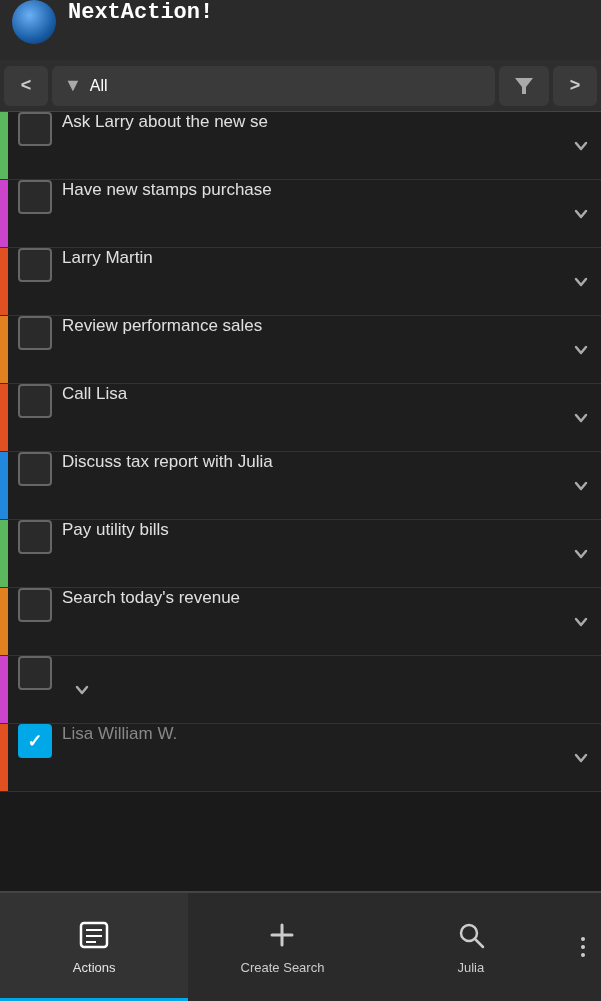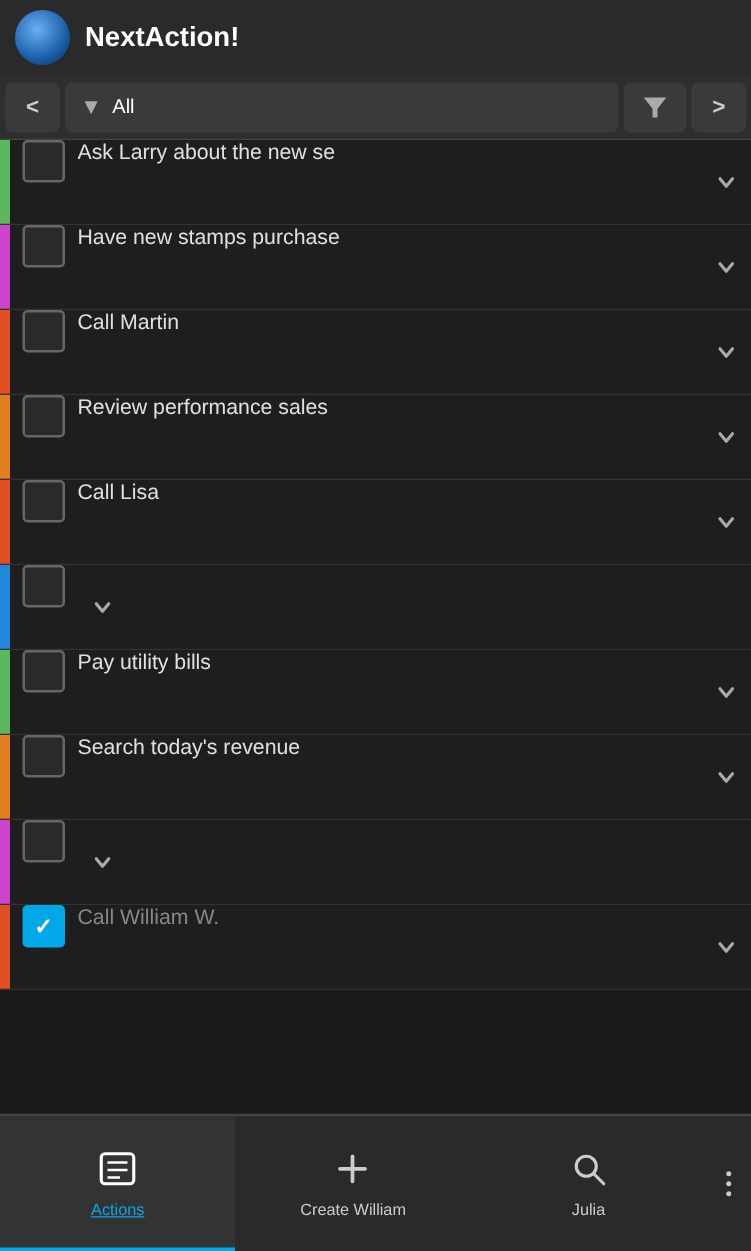--- a/index.html
+++ b/index.html
@@ -8,25 +8,25 @@
       height: 1001px;
       background: #1a1a1a;
       font-family: 'Arial', sans-serif;
       overflow: hidden;
       color: #fff;
     }
 
     
     .header {
       display: flex;
-      align-items: center;
       background: #2a2a2a;
       height: 60px;
       padding: 0 12px;
       gap: 12px;
+      font-family: Liberation Mono, monospace;
     }
     .header-logo {
       width: 44px;
       height: 44px;
       border-radius: 50%;
       background: radial-gradient(circle at 40% 35%, #6ab0f5, #1a5fa8 60%, #0a2a5e);
       flex-shrink: 0;
     }
     .header-title {
       font-size: 22px;
@@ -186,23 +186,22 @@
       justify-content: center;
       cursor: pointer;
       gap: 6px;
       border: none;
       background: transparent;
       color: #ccc;
       font-size: 14px;
       position: relative;
     }
     .nav-item.active {
-      color: #0ea5e9;
+      color: #e5e5e5;
       background: #333;
-      text-decoration: underline;
     }
     .nav-item.active::after {
       content: '';
       position: absolute;
       bottom: 0;
       left: 0; right: 0;
       height: 3px;
       background: #00a8e8;
     }
     .nav-icon {
@@ -284,21 +283,21 @@
         <span class="action-text">Have new stamps purchase</span>
         <div class="action-expand">
           <svg width="20" height="20" viewBox="0 0 20 20">
             <polyline points="5,7 10,13 15,7" fill="none" stroke="#aaa" stroke-width="2.5" stroke-linecap="round" stroke-linejoin="round"></polyline>
           </svg>
         </div>
       </div>
       <div class="action-item">
         <div class="color-bar" style="background: rgb(224, 80, 32);"></div>
         <div class="action-checkbox"></div>
-        <span class="action-text">Call Martin</span>
+        <span class="action-text">Larry Martin</span>
         <div class="action-expand">
           <svg width="20" height="20" viewBox="0 0 20 20">
             <polyline points="5,7 10,13 15,7" fill="none" stroke="#aaa" stroke-width="2.5" stroke-linecap="round" stroke-linejoin="round"></polyline>
           </svg>
         </div>
       </div>
       <div class="action-item">
         <div class="color-bar" style="background: rgb(224, 128, 32);"></div>
         <div class="action-checkbox"></div>
         <span class="action-text">Review performance sales</span>
@@ -314,20 +313,21 @@
         <span class="action-text">Call Lisa</span>
         <div class="action-expand">
           <svg width="20" height="20" viewBox="0 0 20 20">
             <polyline points="5,7 10,13 15,7" fill="none" stroke="#aaa" stroke-width="2.5" stroke-linecap="round" stroke-linejoin="round"></polyline>
           </svg>
         </div>
       </div>
       <div class="action-item">
         <div class="color-bar" style="background: rgb(34, 136, 221);"></div>
         <div class="action-checkbox"></div>
+        <span class="action-text">Discuss tax report with Julia</span>
         <div class="action-expand">
           <svg width="20" height="20" viewBox="0 0 20 20">
             <polyline points="5,7 10,13 15,7" fill="none" stroke="#aaa" stroke-width="2.5" stroke-linecap="round" stroke-linejoin="round"></polyline>
           </svg>
         </div>
       </div>
       <div class="action-item">
         <div class="color-bar" style="background: rgb(92, 184, 92);"></div>
         <div class="action-checkbox"></div>
         <span class="action-text">Pay utility bills</span>
@@ -352,21 +352,21 @@
         <div class="action-checkbox"></div>
         <div class="action-expand">
           <svg width="20" height="20" viewBox="0 0 20 20">
             <polyline points="5,7 10,13 15,7" fill="none" stroke="#aaa" stroke-width="2.5" stroke-linecap="round" stroke-linejoin="round"></polyline>
           </svg>
         </div>
       </div>
       <div class="action-item completed">
         <div class="color-bar" style="background: rgb(224, 80, 32);"></div>
         <div class="action-checkbox checked"></div>
-        <span class="action-text">Call William W.</span>
+        <span class="action-text">Lisa William W.</span>
         <div class="action-expand">
           <svg width="20" height="20" viewBox="0 0 20 20">
             <polyline points="5,7 10,13 15,7" fill="none" stroke="#aaa" stroke-width="2.5" stroke-linecap="round" stroke-linejoin="round"></polyline>
           </svg>
         </div>
       </div>
     </div>
 </div>
 
 <div class="bottom-nav">
@@ -381,21 +381,21 @@
     </span>
     <span class="nav-label">Actions</span>
   </button>
   <button class="nav-item">
     <span class="nav-icon">
       <svg width="30" height="30" viewBox="0 0 30 30">
         <line x1="15" y1="5" x2="15" y2="25" stroke="#ccc" stroke-width="3" stroke-linecap="round"></line>
         <line x1="5" y1="15" x2="25" y2="15" stroke="#ccc" stroke-width="3" stroke-linecap="round"></line>
       </svg>
     </span>
-    <span class="nav-label">Create William</span>
+    <span class="nav-label">Create Search</span>
   </button>
   <button class="nav-item">
     <span class="nav-icon">
       <svg width="30" height="30" viewBox="0 0 30 30">
         <circle cx="13" cy="13" r="8" fill="none" stroke="#ccc" stroke-width="2.5"></circle>
         <line x1="19" y1="19" x2="27" y2="27" stroke="#ccc" stroke-width="2.5" stroke-linecap="round"></line>
       </svg>
     </span>
     <span class="nav-label">Julia</span>
   </button>

